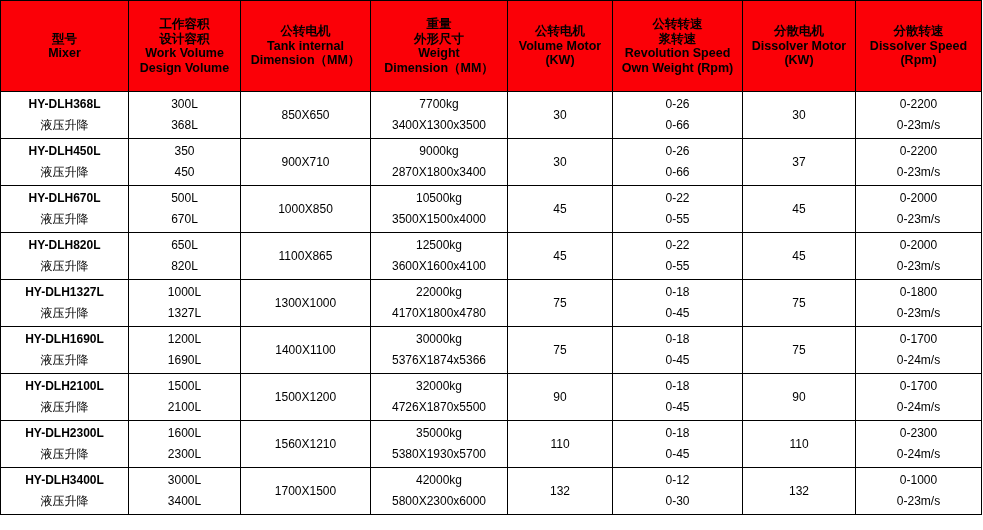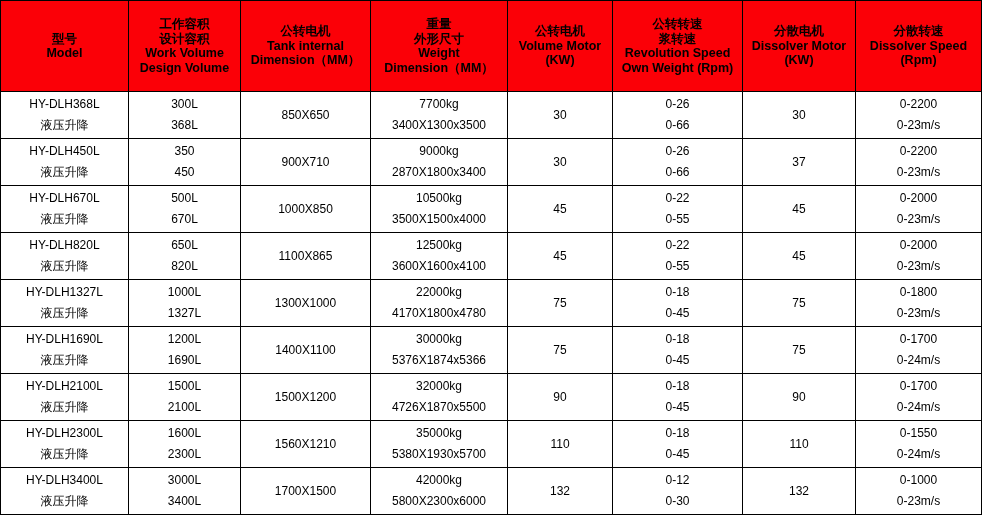--- a/index.html
+++ b/index.html
@@ -46,21 +46,21 @@
     font-size: 12px;
     color: #000000;
     height: 46px;
   }
   tbody td .ln {
     display: block;
     line-height: 21px;
     white-space: nowrap;
   }
   tbody td.model .ln:first-child {
-    font-weight: normal;
+    font-weight: bold;
   }
   
   col.c0 { width: 128px; }
   col.c1 { width: 112px; }
   col.c2 { width: 130px; }
   col.c3 { width: 137px; }
   col.c4 { width: 105px; }
   col.c5 { width: 130px; }
   col.c6 { width: 113px; }
   col.c7 { width: 126px; }
@@ -77,21 +77,21 @@
         <col class="c3">
       <col class="c4">
         <col class="c5">
         <col class="c6">
         <col class="c7">
     </colgroup>
     <thead>
       <tr>
           <th>
             <span class="ln">型号</span>
-            <span class="ln">Model</span>
+            <span class="ln">Mixer</span>
           </th>
           <th>
             <span class="ln">工作容积</span>
             <span class="ln">设计容积</span>
             <span class="ln">Work Volume</span>
             <span class="ln">Design Volume</span>
           </th>
           <th>
             <span class="ln">公转电机</span>
             <span class="ln">Tank internal</span>
@@ -364,21 +364,21 @@
             <span class="ln">110</span>
           </td>
           <td class="">
             <span class="ln">0-18</span>
             <span class="ln">0-45</span>
           </td>
           <td class="">
             <span class="ln">110</span>
           </td>
           <td class="">
-            <span class="ln">0-1550</span>
+            <span class="ln">0-2300</span>
             <span class="ln">0-24m/s</span>
           </td>
         </tr>
         <tr>
           <td class="model">
             <span class="ln">HY-DLH3400L</span>
             <span class="ln">液压升降</span>
           </td>
           <td class="">
             <span class="ln">3000L</span>

